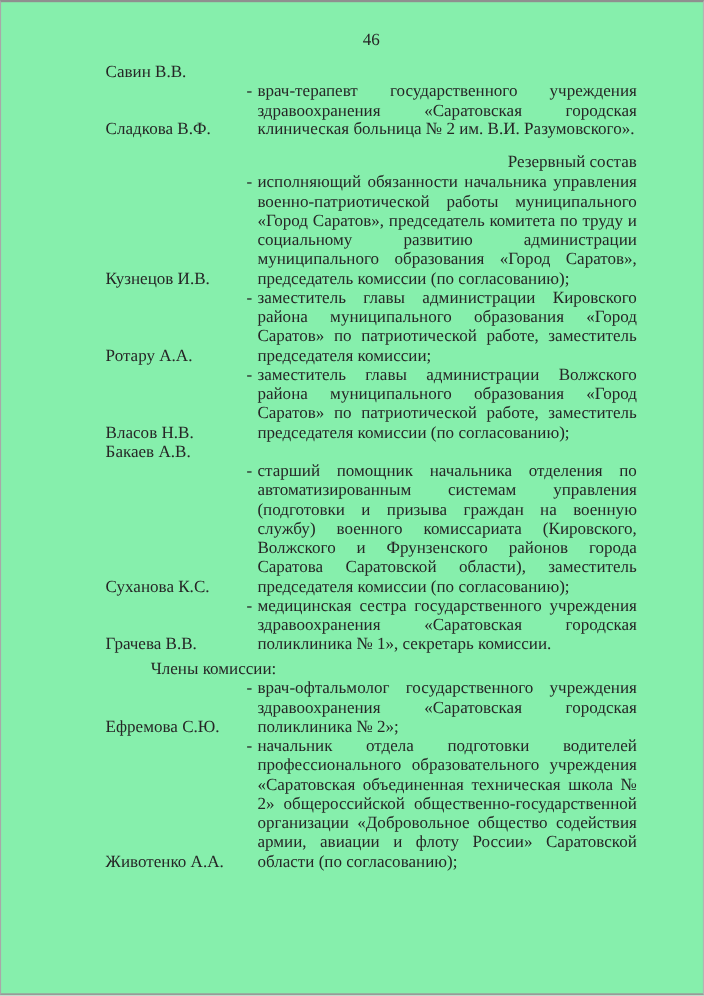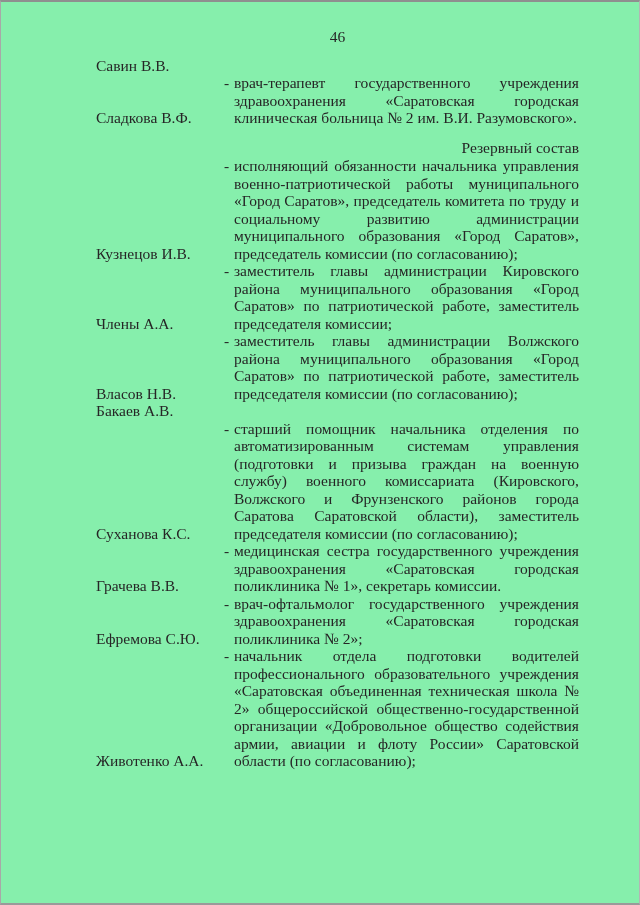--- a/index.html
+++ b/index.html
@@ -80,21 +80,21 @@
   <div class="section-heading">Резервный состав</div>
 
   <div>
 
     <div class="entry">
       <div class="col-name">Кузнецов И.В.</div>
       <div class="col-desc"><span class="dash">-</span><span>исполняющий обязанности начальника управления военно-патриотической работы муниципального «Город Саратов», председатель комитета по труду и социальному развитию администрации муниципального образования «Город Саратов», председатель комиссии (по согласованию);</span></div>
     </div>
 
     <div class="entry">
-      <div class="col-name">Члены А.А.</div>
+      <div class="col-name">Ротару А.А.</div>
       <div class="col-desc"><span class="dash">-</span><span>заместитель главы администрации Кировского района муниципального образования «Город Саратов» по патриотической работе, заместитель председателя комиссии;</span></div>
     </div>
 
     <div class="entry">
       <div class="col-name">Власов Н.В.</div>
       <div class="col-desc"><span class="dash">-</span><span>заместитель главы администрации Волжского района муниципального образования «Город Саратов» по патриотической работе, заместитель председателя комиссии (по согласованию);</span></div>
     </div>
 
     <div class="entry">
       <div class="col-name">Бакаев А.В.</div>
@@ -105,20 +105,21 @@
       <div class="col-desc"><span class="dash">-</span><span>старший помощник начальника отделения по автоматизированным системам управления (подготовки и призыва граждан на военную службу) военного комиссариата (Кировского, Волжского и Фрунзенского районов города Саратова Саратовской области), заместитель председателя комиссии (по согласованию);</span></div>
     </div>
 
     <div class="entry">
       <div class="col-name">Грачева В.В.</div>
       <div class="col-desc"><span class="dash">-</span><span>медицинская сестра государственного учреждения здравоохранения «Саратовская городская поликлиника № 1», секретарь комиссии.</span></div>
     </div>
 
   </div>
 
+  <div class="para-heading">Члены комиссии:</div>
 
   <div>
 
     <div class="entry">
       <div class="col-name">Ефремова С.Ю.</div>
       <div class="col-desc"><span class="dash">-</span><span>врач-офтальмолог государственного учреждения здравоохранения «Саратовская городская поликлиника № 2»;</span></div>
     </div>
 
     <div class="entry">
       <div class="col-name">Животенко А.А.</div>

